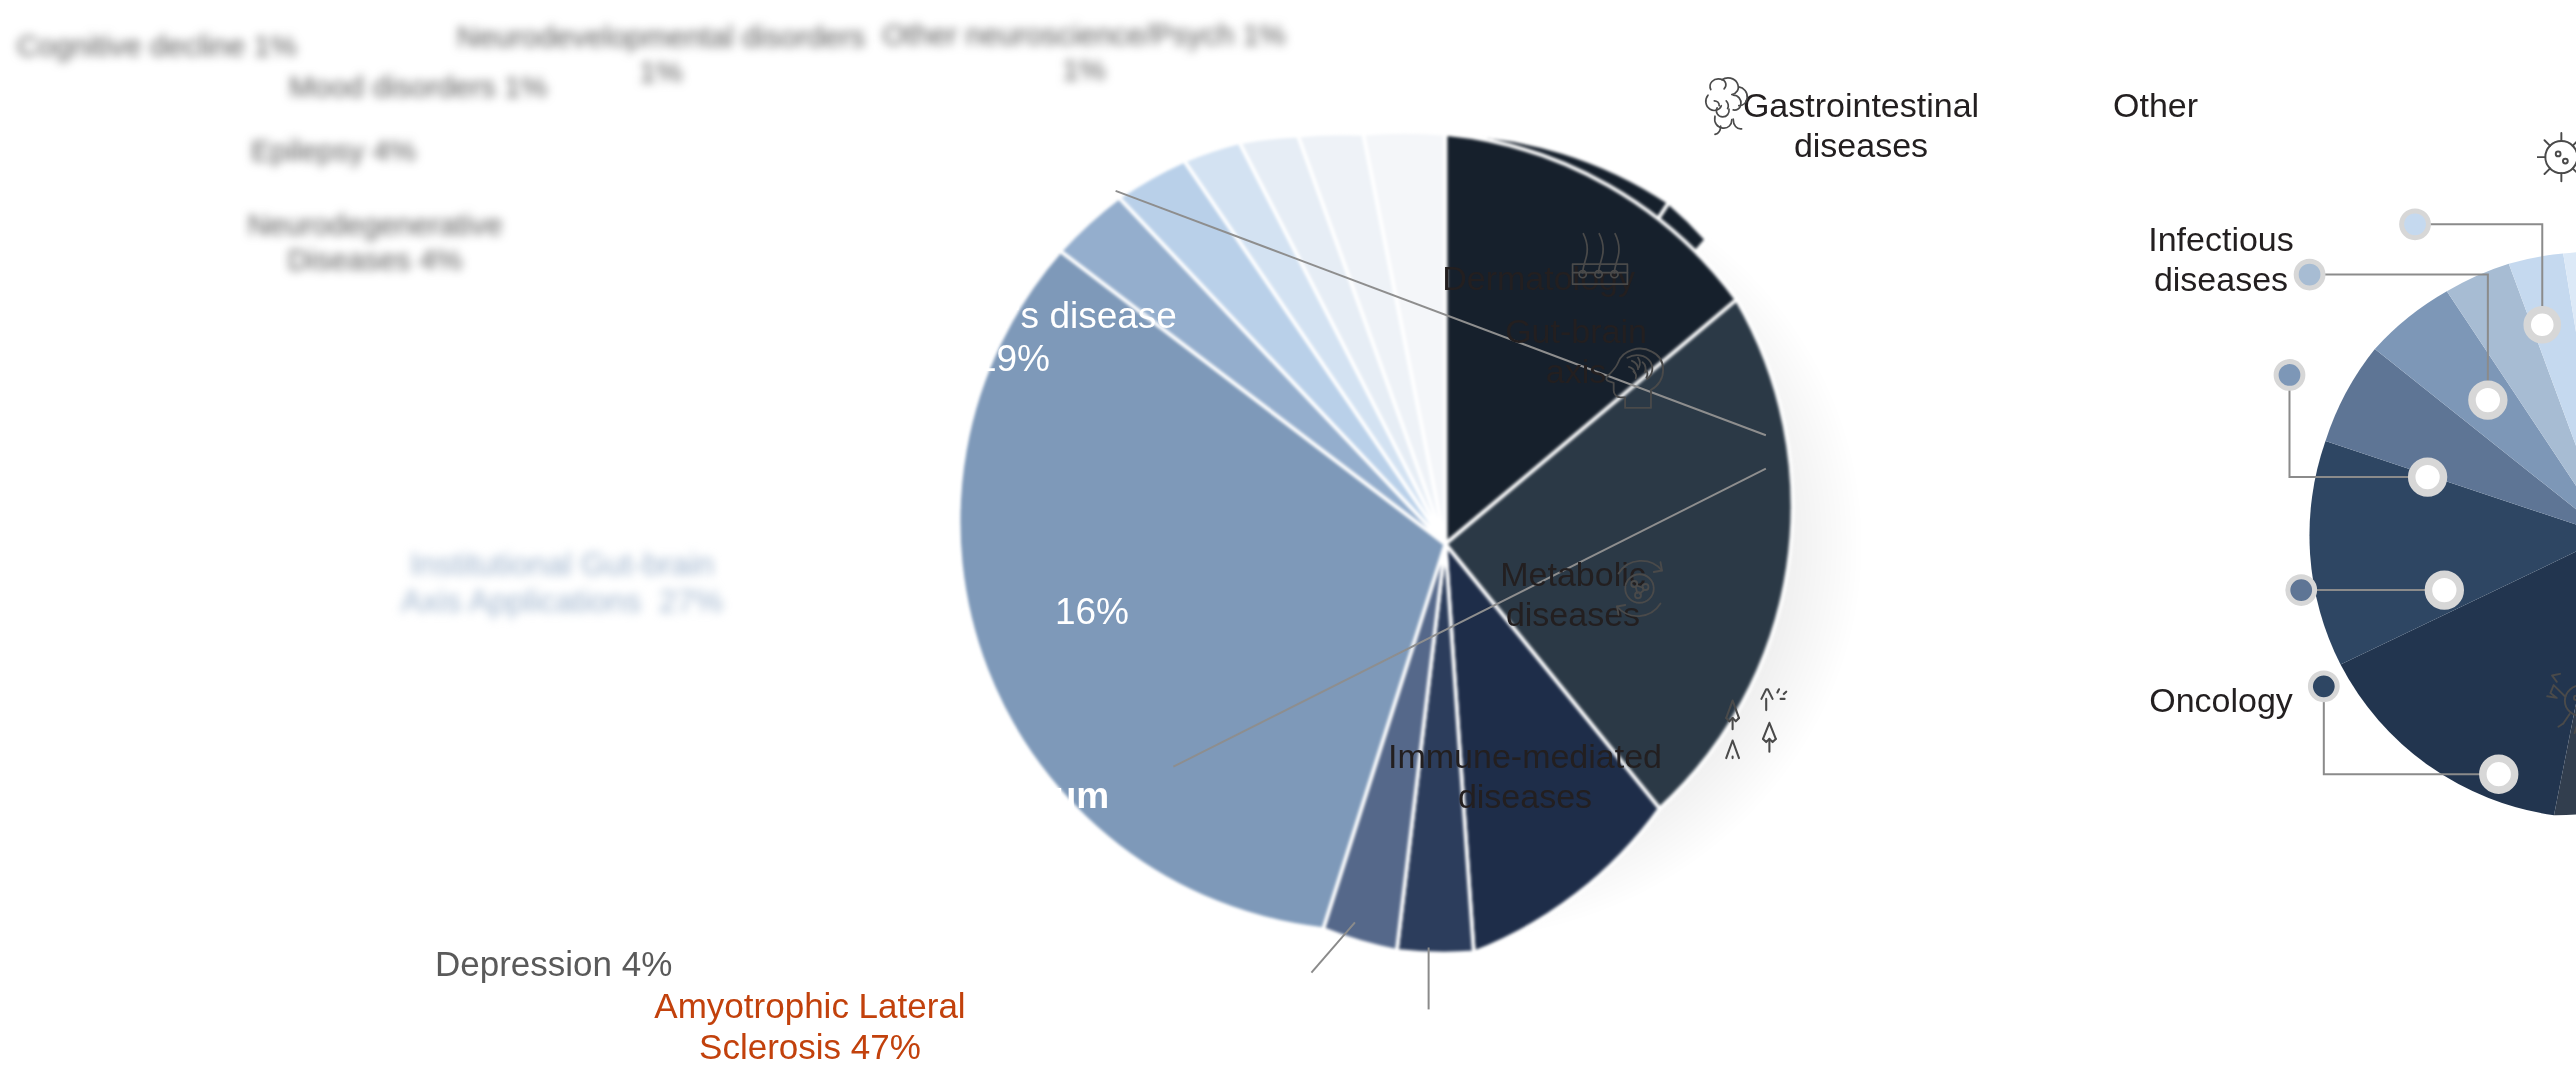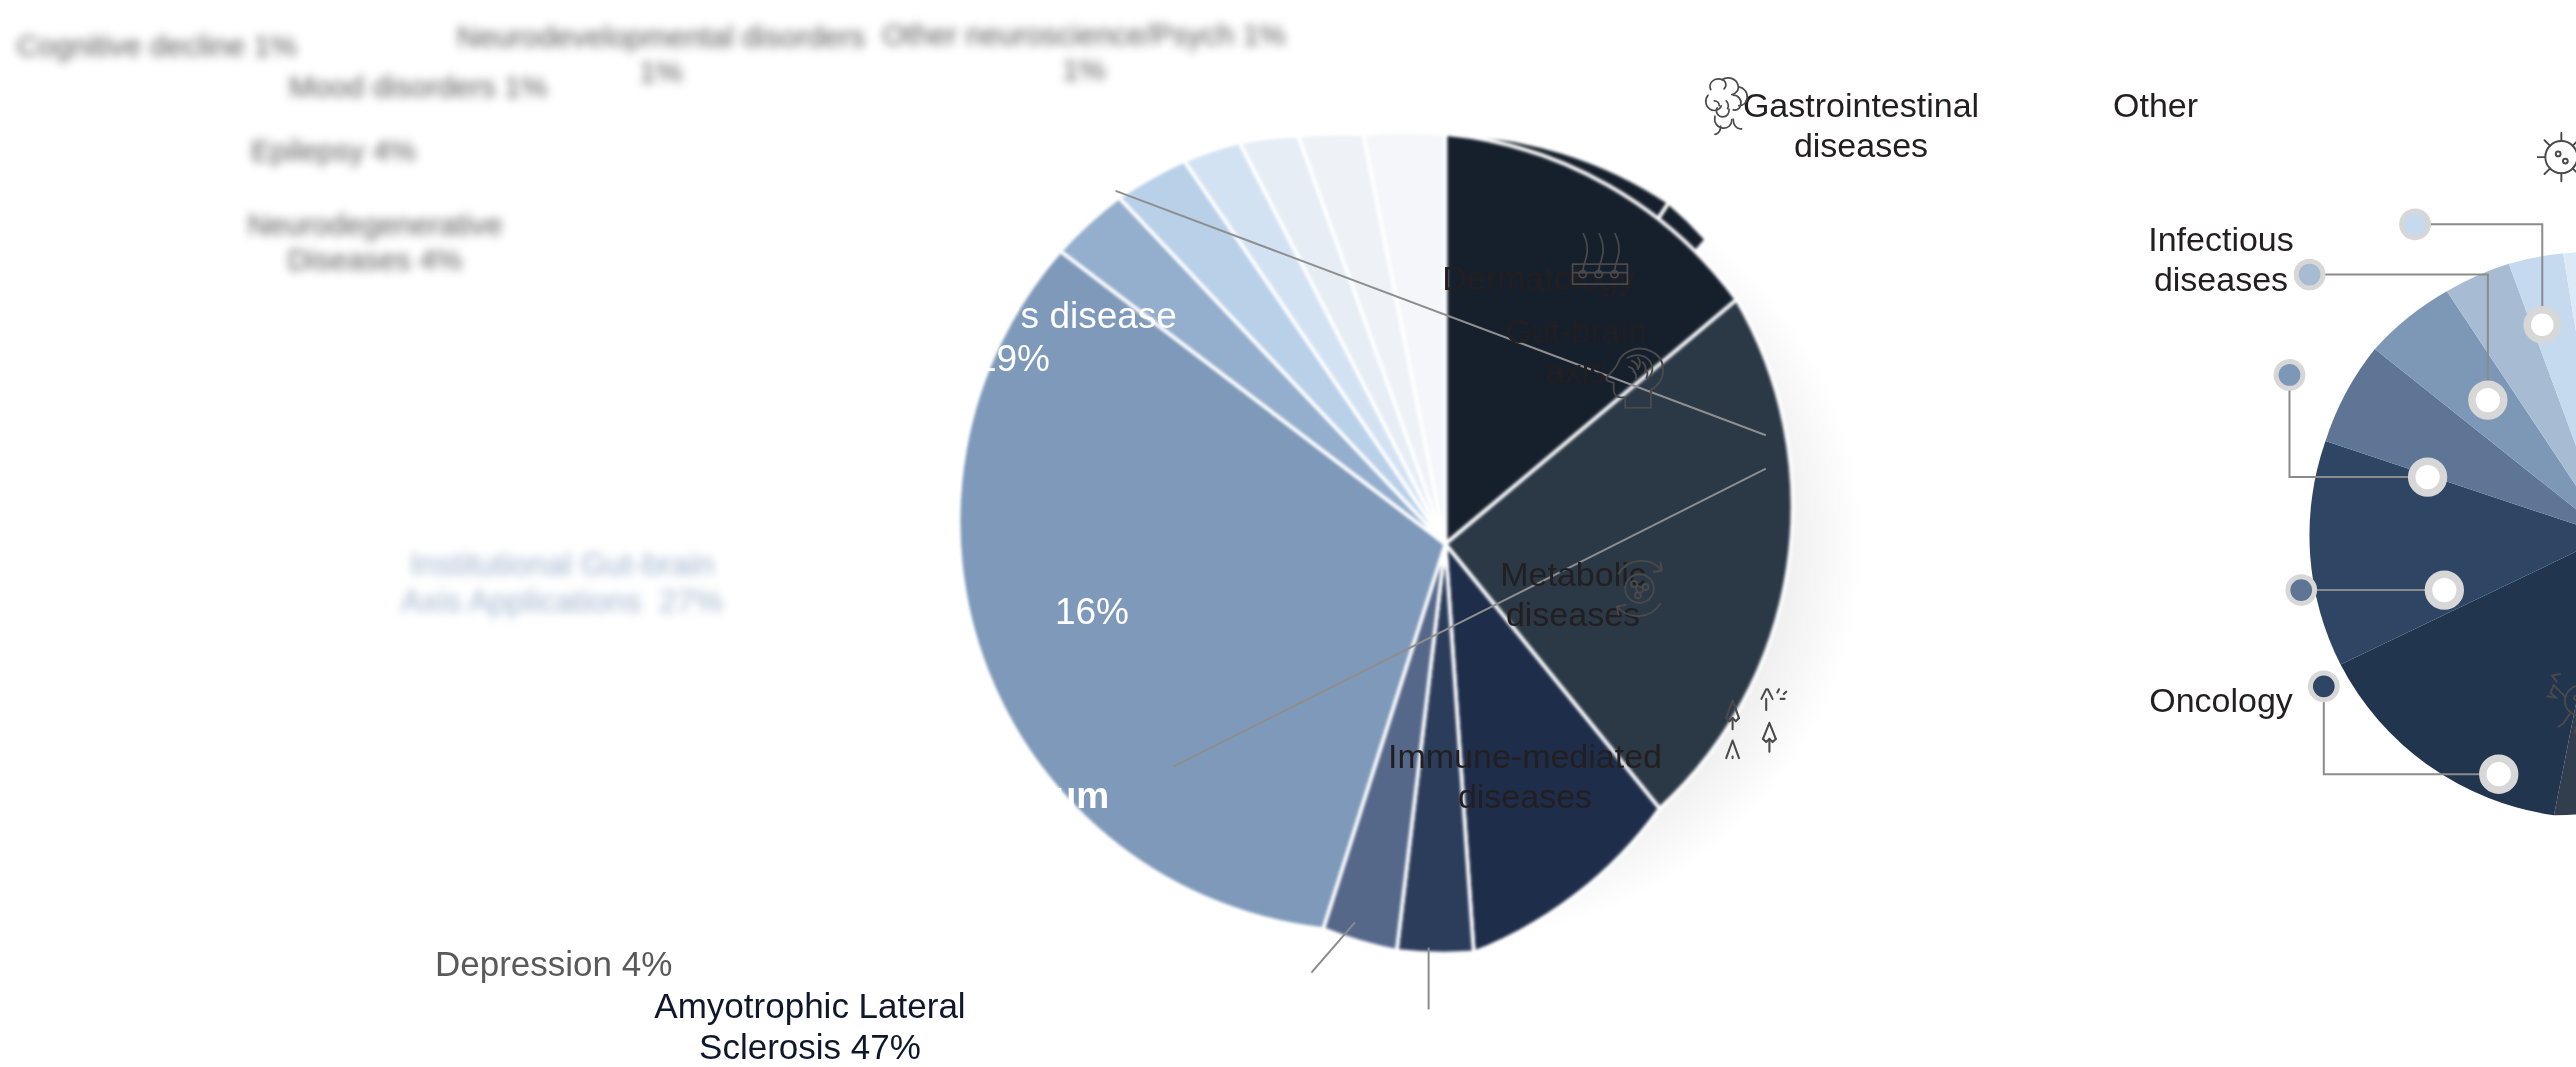--- a/index.html
+++ b/index.html
@@ -115,21 +115,21 @@
       <span>1%</span>
     </div>
 
     <div class="lbl out ctr blur-1" style="left:1084px;top:18.4px;font-size:30px;text-align:center;">
       <span>Other neuroscience/Psych  1%</span><br>
       <span>1%</span>
     </div>
 
     <div class="lbl out blur-3" style="left:435px;top:944px;font-size:35px;color:#5a5a5a;">Depression  4%</div>
 
-    <div class="lbl out ctr blur-3" style="left:810px;top:986px;font-size:35px;text-align:center;color:#0f172a;">
+    <div class="lbl out ctr blur-3" style="left:810px;top:986px;font-size:35px;text-align:center;color:#c2410c;">
       <span>Amyotrophic Lateral</span><br>
       <span>Sclerosis  47%</span>
     </div>
 
     <svg class="layer blur-3" viewBox="0 0 1600 1276">
       <path class="leader" d="M880 1102 L828 1162" stroke="#9a9a9a" stroke-width="2"></path>
       <path class="leader" d="M968 1132 L968 1206" stroke="#9a9a9a" stroke-width="2"></path>
     </svg>
   </div>
 

